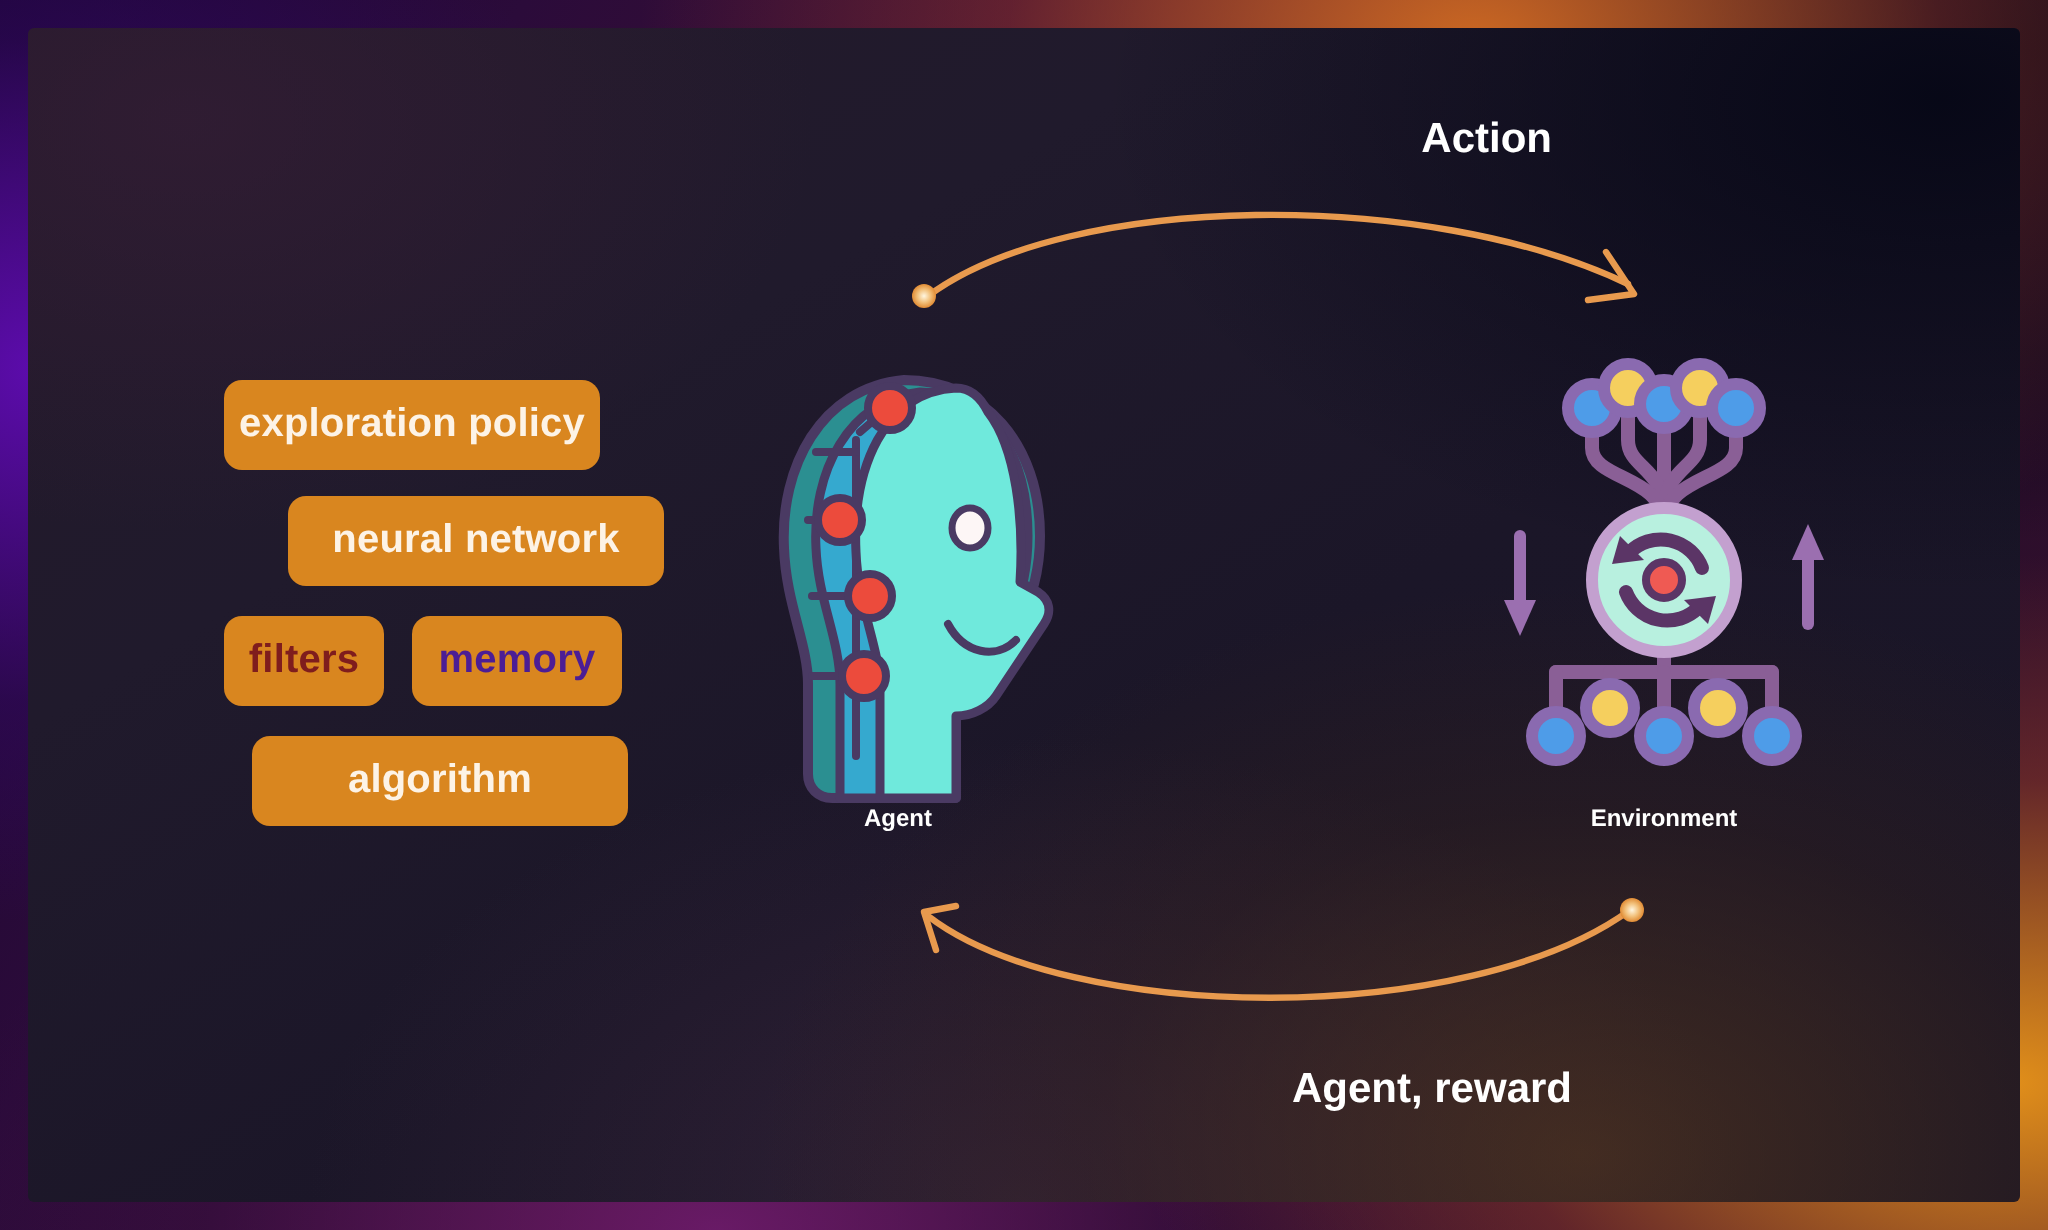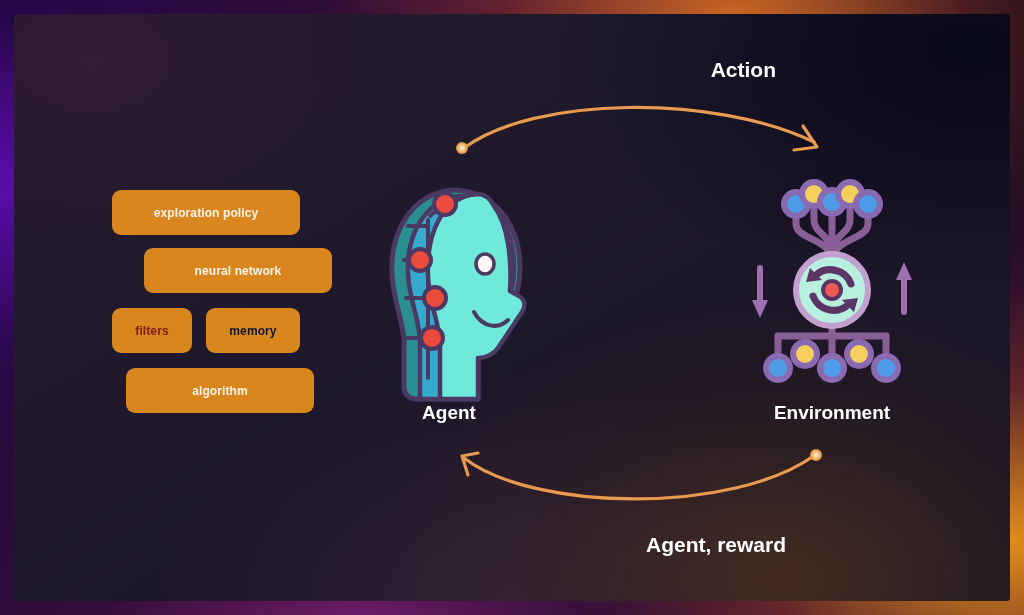--- a/index.html
+++ b/index.html
@@ -47,32 +47,32 @@
 
   
   .feat-box {
     position: absolute;
     border-radius: 9px;
     display: flex;
     align-items: center;
     justify-content: center;
     color: #fdf3e6;
     font-weight: bold;
-    font-size: 12px;
+    font-size: 20px;
     letter-spacing: 0.1px;
     box-sizing: border-box;
     user-select: none;
   }
 
   
   .node-caption {
     position: absolute;
     color: #ffffff;
     font-weight: bold;
-    font-size: 19px;
+    font-size: 12px;
     text-align: center;
     white-space: nowrap;
     user-select: none;
   }
 
   
   .flow-label {
     position: absolute;
     color: #ffffff;
     font-weight: bold;
@@ -99,21 +99,21 @@
     </div>
 
     <div class="feat-box" style="left: 98px; top: 234px; width: 188px; height: 45px; background: rgb(217, 134, 31); color: rgb(253, 243, 230); margin-left: 32px;">
       <span>neural network</span>
     </div>
 
     <div class="feat-box" style="left: 98px; top: 294px; width: 80px; height: 45px; background: rgb(217, 134, 31); color: #7f1d1d;">
       <span>filters</span>
     </div>
 
-    <div class="feat-box" style="left: 192px; top: 294px; width: 94px; height: 45px; background: rgb(217, 134, 31); color: #0f172a;">
+    <div class="feat-box" style="left: 192px; top: 294px; width: 105px; height: 45px; background: rgb(217, 134, 31); color: #4c1d95;">
       <span>memory</span>
     </div>
 
     <div class="feat-box" style="left: 112px; top: 354px; width: 188px; height: 45px; background: rgb(217, 134, 31); color: rgb(253, 243, 230);">
       <span>algorithm</span>
     </div>
 
     <div class="illus" style="left:368px; top:168px; width:160px; height:225px;">
       <svg width="160" height="225" viewBox="0 0 160 225">
         <g>

